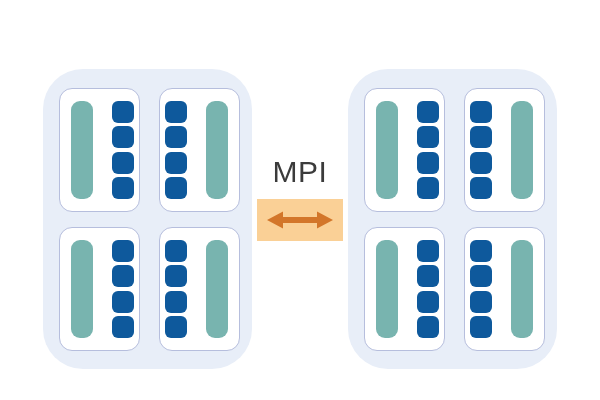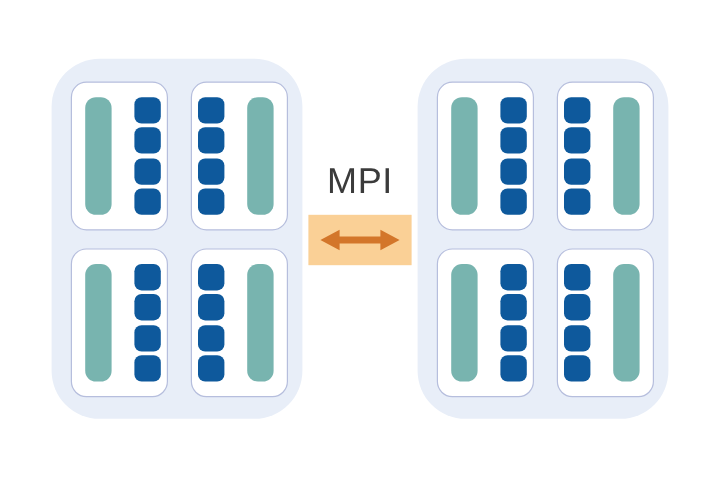--- a/index.html
+++ b/index.html
@@ -17,20 +17,21 @@
   body {
     width: 600px; height: 400px;
     font-family: "Liberation Sans", sans-serif;
     background: var(--bg);
     overflow: hidden;
   }
   .diagram {
     position: relative;
     width: 600px; height: 292px;
     background: var(--bg);
+    margin-top: 20px;
   }
   .node {
     position: absolute;
     top: 49px;
     width: 209px; height: 300px;
     background: var(--node-fill);
     border-radius: 40px;
     display: grid;
     grid-template-columns: 1fr 1fr;
     grid-template-rows: 1fr 1fr;

